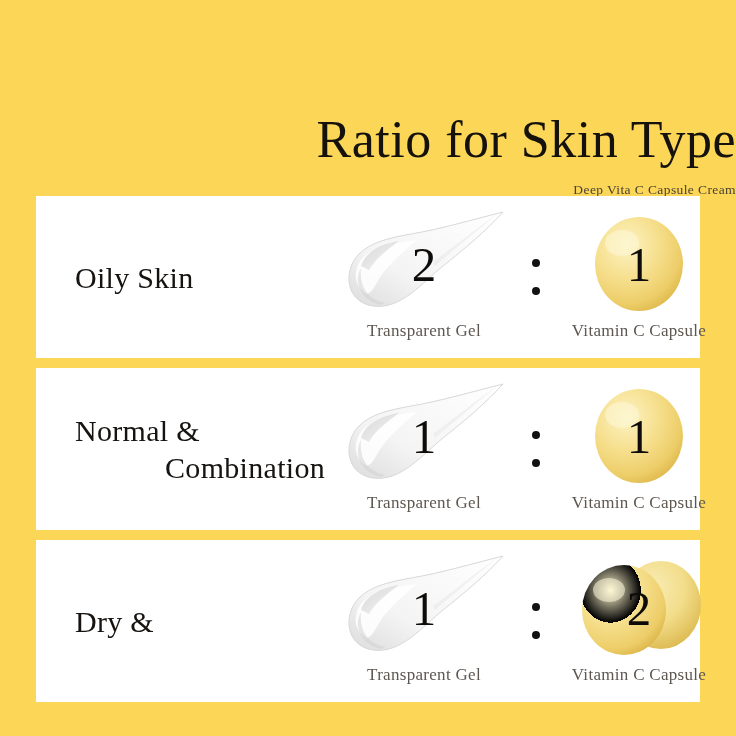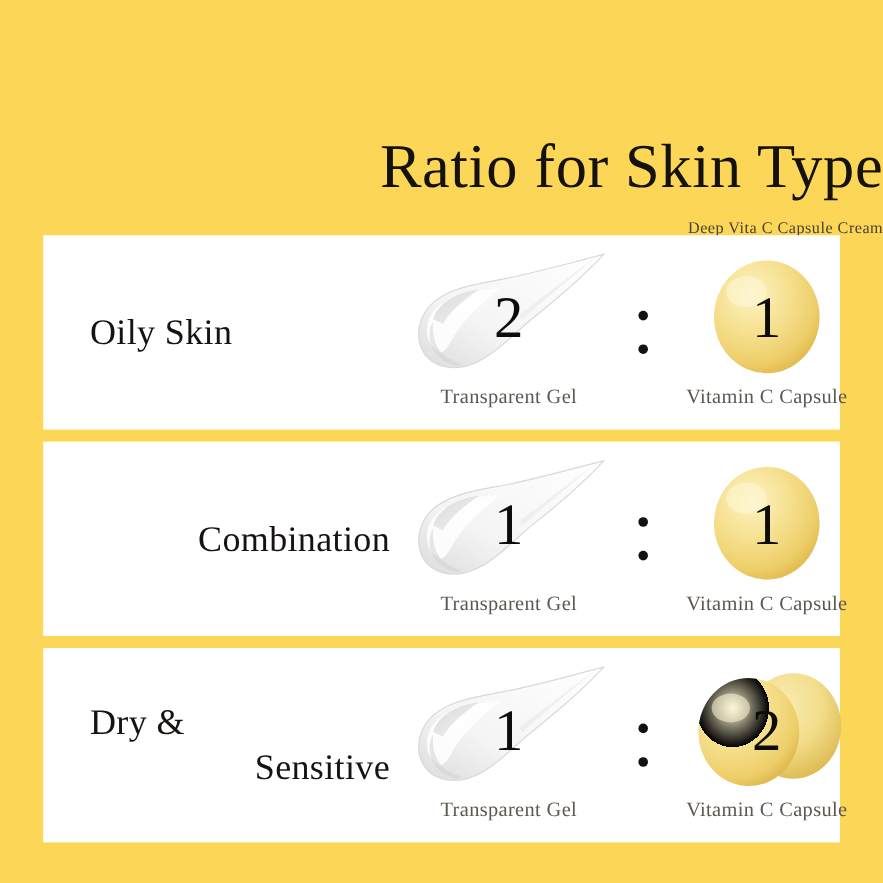--- a/index.html
+++ b/index.html
@@ -230,20 +230,21 @@
             <ellipse cx="53" cy="29" rx="17" ry="13" fill="#fdf7d8" opacity="0.55"></ellipse>
           </svg>
           <span class="amount">1</span>
         </div>
         <div class="caption">Vitamin C Capsule</div>
       </div>
     </div>
 
     <div class="card">
       <div class="row-label">
+        <span class="l1">Normal &amp;</span>
         <span class="l2">Combination</span>
       </div>
 
       <div class="ingredient gel-block">
         <div class="visual">
           <svg class="gel-art" viewBox="0 0 175 104">
             <defs>
               <linearGradient id="g2a" x1="0" y1="1" x2="1" y2="0">
                 <stop offset="0" stop-color="#dcdcdc"></stop>
                 <stop offset="0.35" stop-color="#f4f4f4"></stop>
@@ -287,21 +288,20 @@
           </svg>
           <span class="amount">1</span>
         </div>
         <div class="caption">Vitamin C Capsule</div>
       </div>
     </div>
 
     <div class="card">
       <div class="row-label">
         <span class="l1">Dry &amp;</span>
-        <span class="l2">Sensitive</span>
       </div>
 
       <div class="ingredient gel-block">
         <div class="visual">
           <svg class="gel-art" viewBox="0 0 175 104">
             <defs>
               <linearGradient id="g3a" x1="0" y1="1" x2="1" y2="0">
                 <stop offset="0" stop-color="#dcdcdc"></stop>
                 <stop offset="0.35" stop-color="#f4f4f4"></stop>
                 <stop offset="0.75" stop-color="#fbfbfb"></stop>

